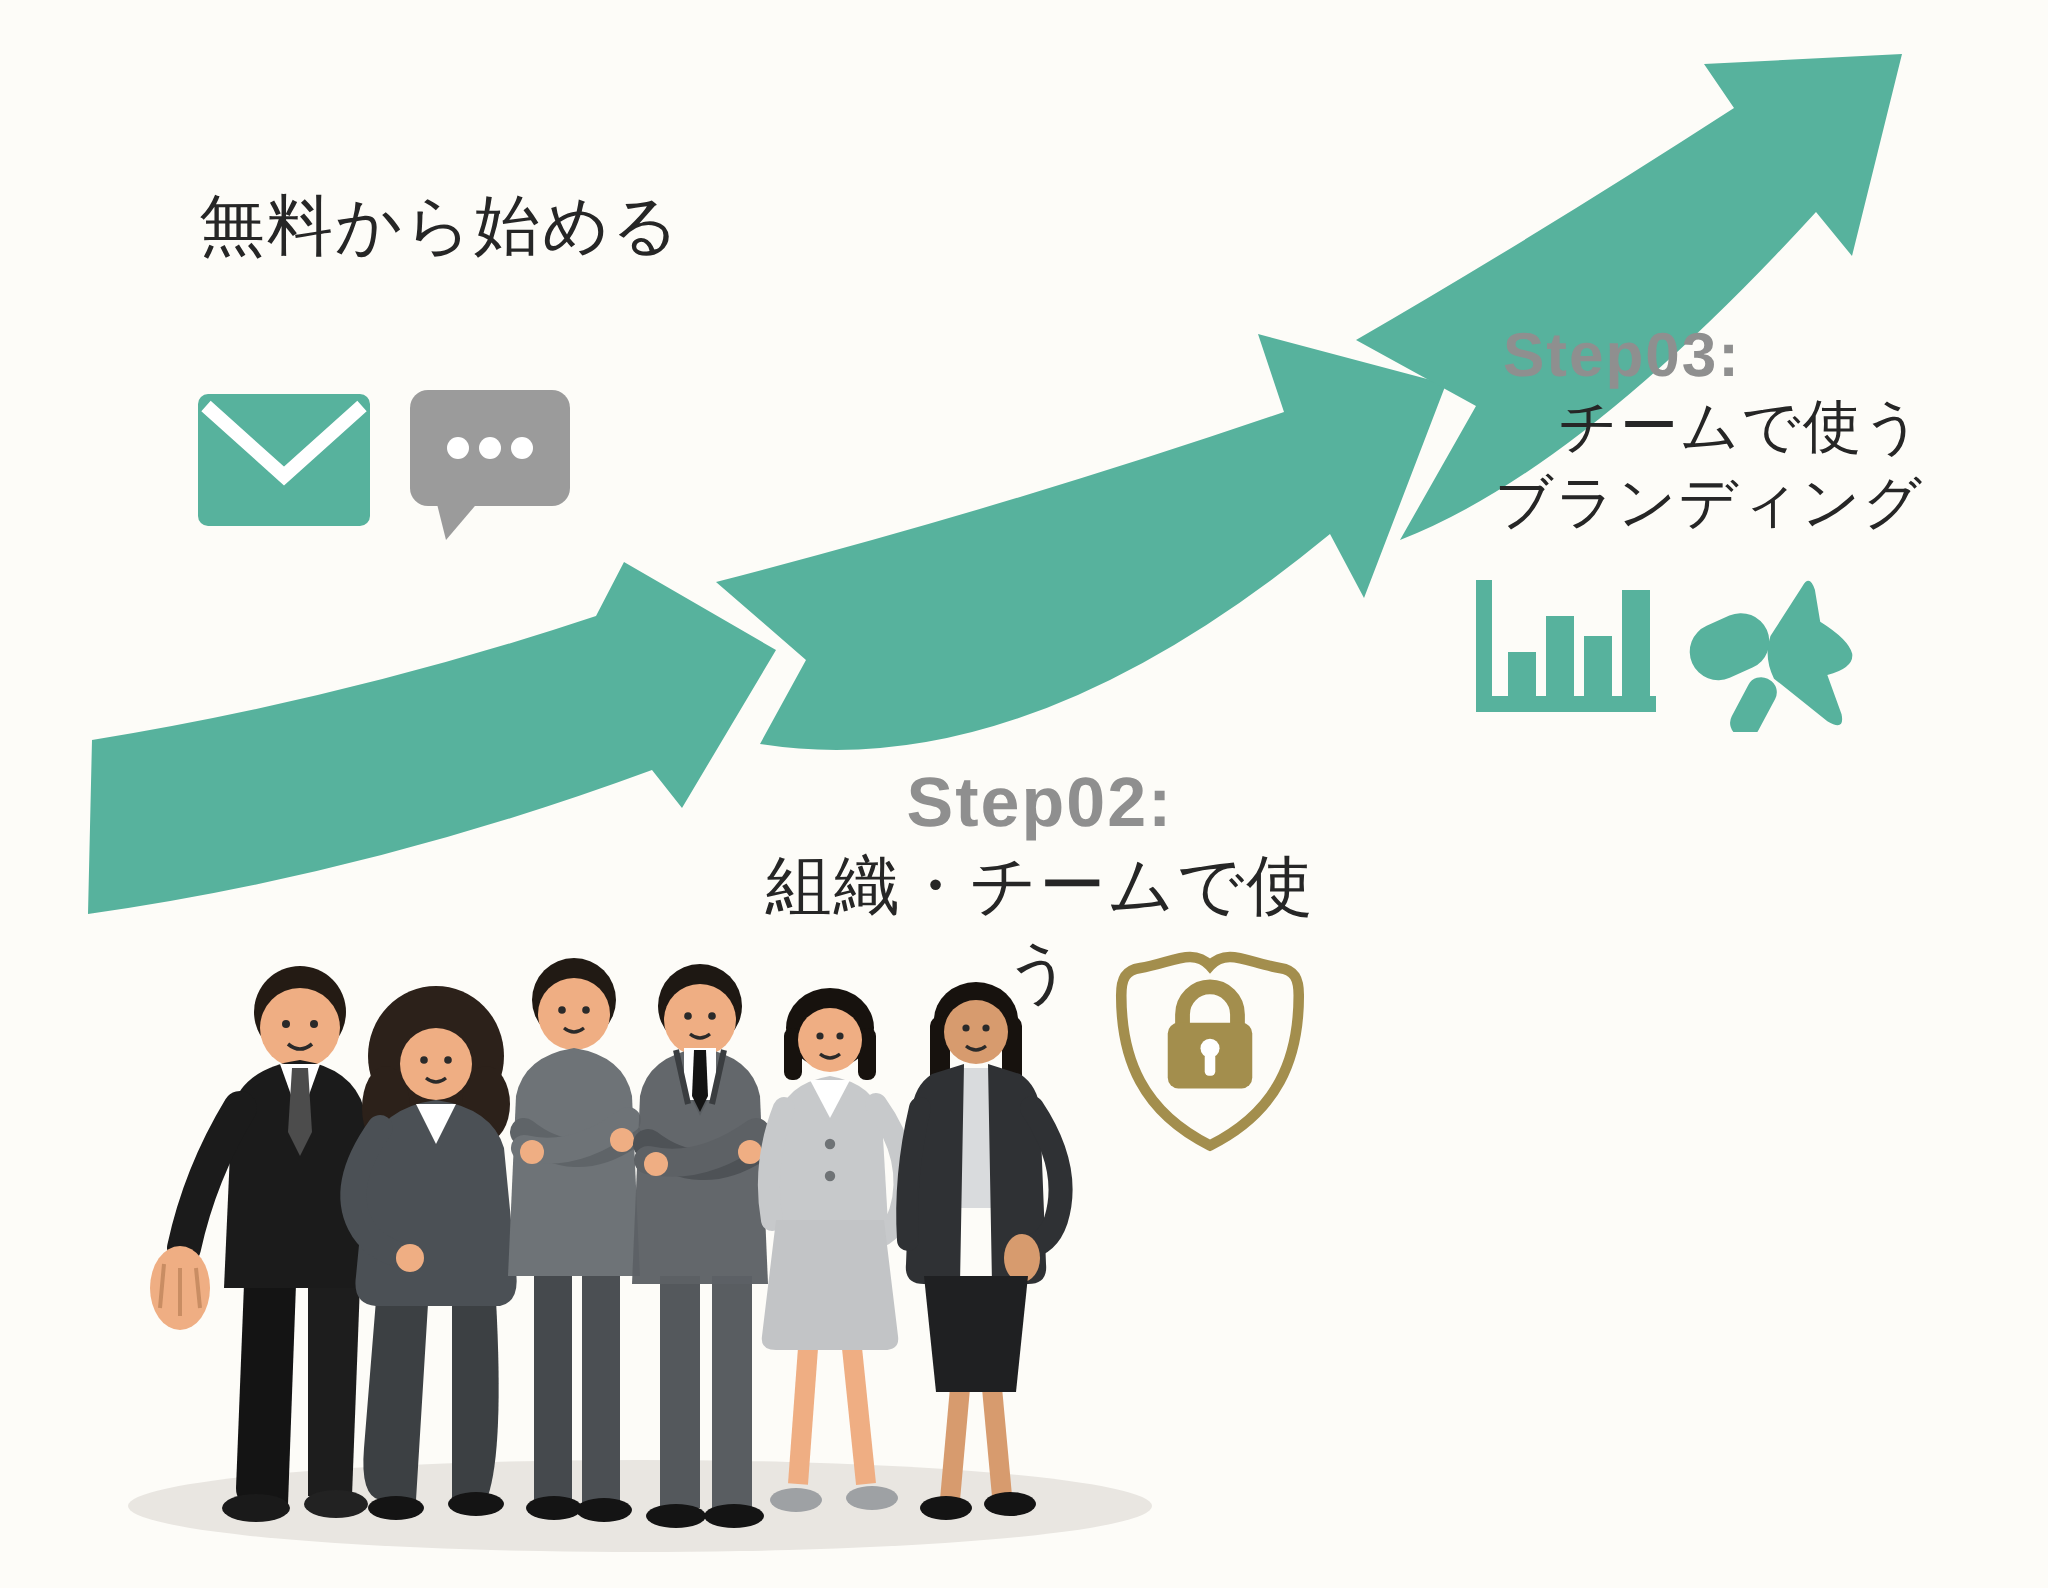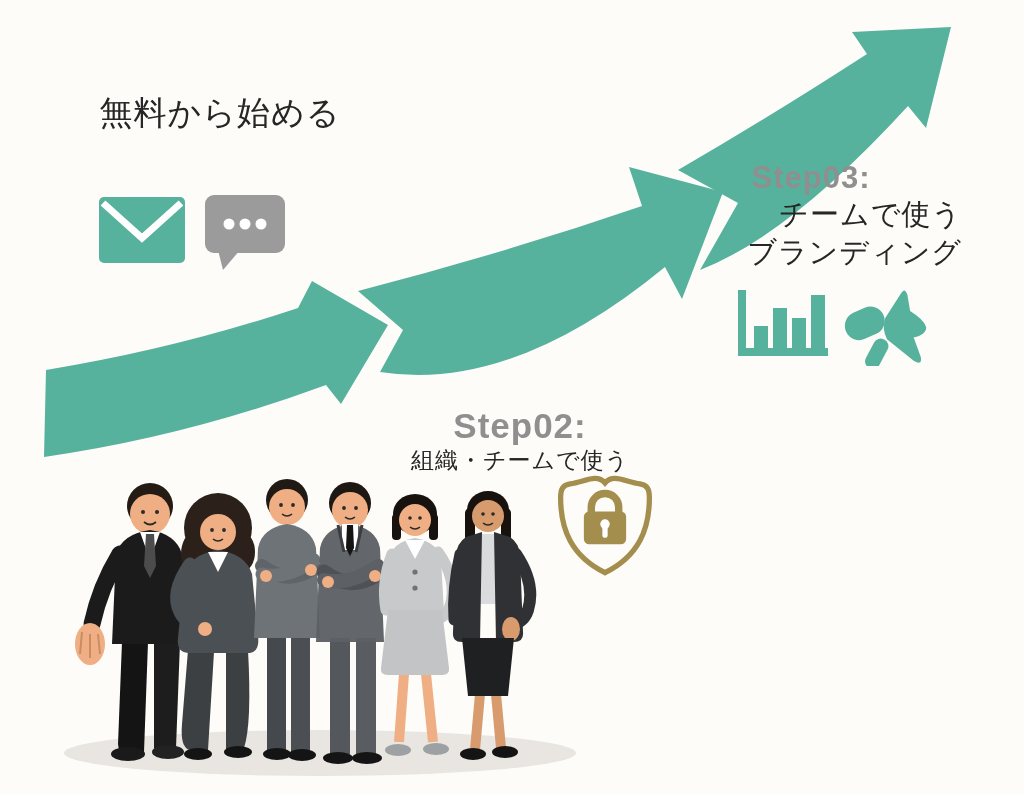--- a/index.html
+++ b/index.html
@@ -14,22 +14,22 @@
     font-family:"Liberation Sans","DejaVu Sans",sans-serif;
   }
   .layer{position:absolute;left:0;top:0;}
   .step{position:absolute;z-index:3;text-align:center;}
   .step-label{color:var(--c-stepLabel);font-weight:600;letter-spacing:1px;}
   .step-title{color:var(--c-stepTitle);font-weight:400;letter-spacing:1px;line-height:1.3;}
   #step-1{left:70px;top:92px;width:300px;}
   #step-1 .step-label{font-size:31px;}
   #step-1 .step-title{font-size:33px;}
   #step-2{left:368px;top:382px;width:304px;}
-  #step-2 .step-label{font-size:35px;margin-top:24px;}
-  #step-2 .step-title{font-size:23px;}
+  #step-2 .step-label{font-size:35px;}
+  #step-2 .step-title{font-size:33px;}
   #step-3{left:660px;top:160px;width:302px;text-align:right;}
   #step-3 .step-label{font-size:31px;text-align:center;}
   #step-3 .step-title{font-size:29px;}
   .icon{position:absolute;z-index:3;}
   #envelope-icon{left:98px;top:196px;}
   #chat-icon{left:204px;top:194px;}
   #shield-icon{left:552px;top:466px;}
   #barchart-icon{left:736px;top:288px;}
   #megaphone-icon{left:842px;top:286px;}
   #arrow-svg{z-index:1;}

